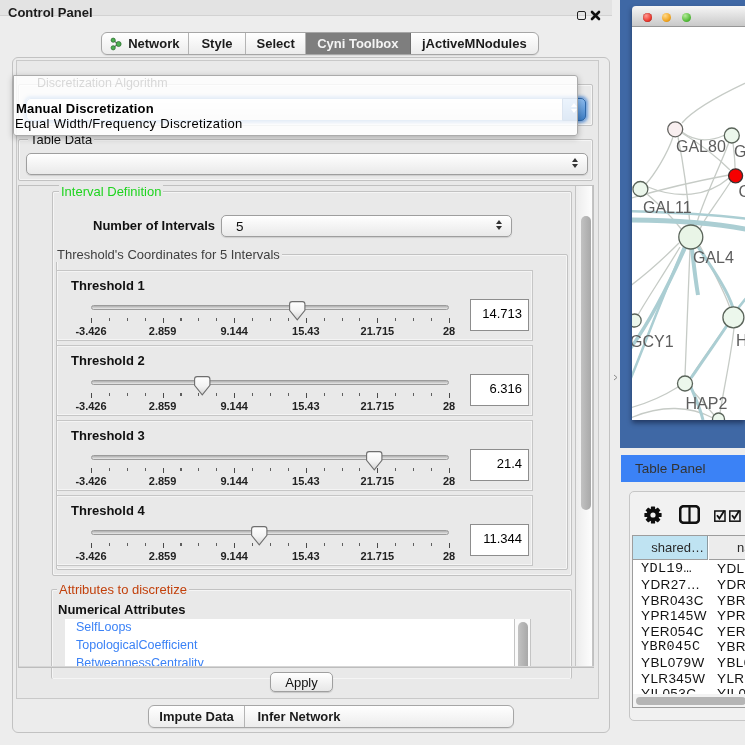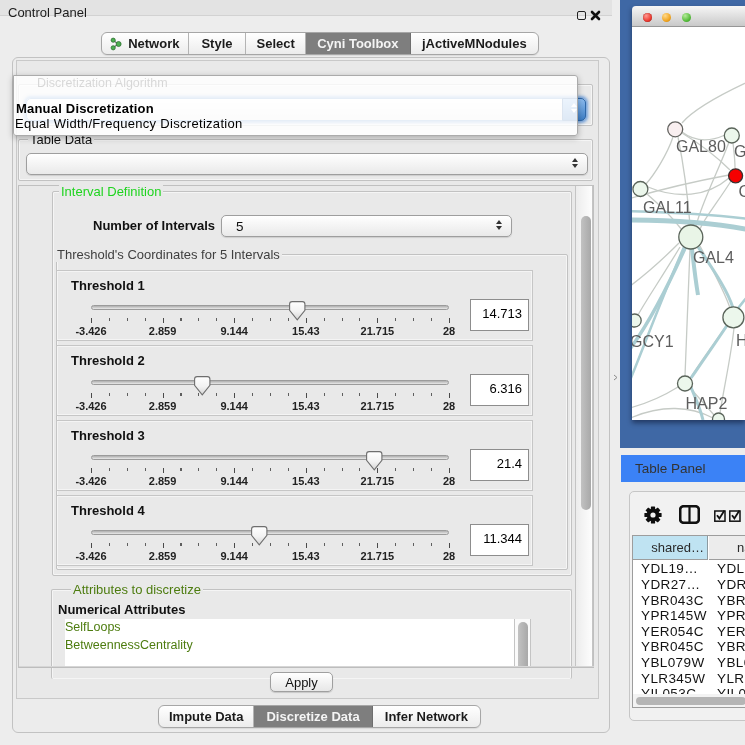--- a/index.html
+++ b/index.html
@@ -1,21 +1,21 @@
 <!DOCTYPE html>
 <html><head>
 <meta charset="utf-8">
 <style>
 * { margin:0; padding:0; box-sizing:border-box; }
 html,body { width:745px; height:745px; overflow:hidden; background:#ededed;
   font-family:"Liberation Sans", sans-serif; }
 .abs { position:absolute; }
 
 #cpbar { left:0; top:0; width:612px; height:16px; background:#e3e3e3;
-  border-bottom:1px solid #d2d2d2; }
+  border-bottom:1px solid #d2d2d2;font-weight:bold; }
 #cpbar .t { position:absolute; left:8px; top:0; line-height:26px; font-size:13px; color:#1c1c1c; }
 
 .tabbar { height:23px; border:1px solid #a6a6a6; border-radius:6px;
   background:linear-gradient(#ffffff,#ececec); display:flex; overflow:hidden;
   box-shadow:0 1px 1px rgba(0,0,0,0.08); }
 .tabbar .tab { height:100%; font-size:13px; font-weight:bold; color:#1b1b1b;
   display:flex; align-items:center; justify-content:center;
   border-right:1px solid #b4b4b4; }
 .tabbar .tab:last-child { border-right:none; }
 .tabbar .sel { background:#7e7e7e; color:#f4f4f4; border-right-color:#6e6e6e; }
@@ -47,21 +47,21 @@
 .minor { position:absolute; left:34px; top:46.5px; width:359px; height:3.5px;
   background:repeating-linear-gradient(90deg,#5e5e5e 0 1px,transparent 1px 17.9px); }
 .major { position:absolute; top:46.5px; width:1px; height:5.5px; background:#4a4a4a; }
 .tl { position:absolute; top:53.5px; font-size:11px; font-weight:bold; color:#222; transform:translateX(-50%); }
 .thumb { position:absolute; top:30px; }
 .valbox { position:absolute; left:413px; top:28px; width:59px; height:32px; background:#fff;
   border:1px solid #8d8d8d; font-size:13px; color:#000; text-align:right;
   line-height:28px; padding-right:6px; }
 
 #numlist { left:65px; top:619px; width:449px; height:48px; background:#fff; overflow:hidden; }
-#numlist div { font-size:12.5px; color:#4d7c0f; height:17.8px; line-height:17.8px; padding-left:0; }
+#numlist div { font-size:12.5px; color:#3b82f6; height:17.8px; line-height:17.8px; padding-left:11px; }
 
 .sbtrack { position:absolute; background:linear-gradient(90deg,#ececec,#fdfdfd);
   border-left:1px solid #c4c4c4; border-right:1px solid #c4c4c4; }
 .sbthumb { position:absolute; background:linear-gradient(90deg,#c2c2c2,#a8a8a8); border-radius:5px; }
 
 #popup { left:13px; top:75px; width:565px; height:61px; background:rgba(255,255,255,0.83);
   border:1px solid #ababab; border-radius:0 3px 3px 3px;
   box-shadow:0 2px 6px rgba(0,0,0,0.28); z-index:30; }
 
 #desktop { left:620px; top:0; width:125px; height:448px; background:#3f68a5; }
@@ -257,37 +257,37 @@
             <stop offset="0.55" stop-color="#f2f2f2"></stop>
             <stop offset="1" stop-color="#d5d5d5"></stop>
           </linearGradient>
         </defs>
   </svg>
   <div class="valbox">11.344</div>
     </div>
   </div>
 
 <div class="group" style="left:51px;top:589px;width:521px;height:90px;border-bottom:none;"></div>
-<div class="gtitle" style="left:71px;top:583px;color:#4d7c0f;">Attributes to discretize</div>
+<div class="gtitle" style="left:57px;top:583px;color:#c2410c;">Attributes to discretize</div>
 <div class="abs" style="left:58px;top:602px;font-size:13px;font-weight:bold;color:#111;">Numerical Attributes</div>
 <div class="abs" id="numlist">
   <div>SelfLoops</div>
+  <div>TopologicalCoefficient</div>
   <div>BetweennessCentrality</div>
 </div>
 <div class="sbtrack" style="left:514px;top:619px;width:17px;height:48px;background:#fafafa;"></div>
 <div class="sbthumb" style="left:518px;top:622px;width:10px;height:46px;border-radius:5px 5px 0 0;"></div>
 <div class="abs" style="left:19px;top:666px;width:575px;height:2px;background:#d6d6d6;border-bottom:1px solid #bdbdbd;"></div>
 
 <div class="abs" style="left:270px;top:672px;width:63px;height:20px;border:1px solid #9f9f9f;border-radius:5px;
   background:linear-gradient(#ffffff,#e7e7e7);font-size:13px;color:#111;text-align:center;line-height:19px;
   box-shadow:0 1px 1px rgba(0,0,0,0.15);">Apply</div>
 
-<div class="abs tabbar" style="left:158px;top:705px;width:323px;">
+<div class="abs tabbar" style="left:148px;top:705px;width:366px;">
   <div class="tab" style="width:96px;">Impute Data</div>
-  <div class="tab sel" style="width:119px;">Discretize Data</div>
   <div class="tab" style="width:108px;">Infer Network</div>
 </div>
 
 <div class="abs" id="popup">
   <div style="position:absolute;left:2px;top:25px;font-size:13px;font-weight:bold;letter-spacing:0.2px;color:#000;">Manual Discretization</div>
   <div style="position:absolute;left:1px;top:40px;font-size:13px;letter-spacing:0.3px;color:#000;">Equal Width/Frequency Discretization</div>
 </div>
 
 <div class="abs" id="desktop">
   <div id="netwin">
@@ -397,41 +397,41 @@
   <path d="M3 6.2 l2.4 3.2 L10.4 1.6" stroke="#111" stroke-width="1.8" fill="none"></path>
   <rect x="15.8" y="2.0" width="10.2" height="10.2" fill="none" stroke="#111" stroke-width="1.5"></rect>
   <path d="M18 6.2 l2.4 3.2 L25.4 1.6" stroke="#111" stroke-width="1.8" fill="none"></path>
 </svg>
 
 <div class="abs" id="ttable">
   <div class="hrow" style="left:0;width:75px;background:#bfe3f2;border-right:1px solid #8c9aa0;border-bottom:1px solid #9d9d9d;justify-content:flex-end;padding-right:3px;">shared…</div>
   <div class="hrow" style="left:76px;width:37px;background:#ececec;border-bottom:1px solid #9d9d9d;padding-left:28px;">na</div>
   <div id="rows">
       <div class="trow" style="top:25.3px">
-        <span style="position:absolute;left:8px;">YDL19…</span>
+        <span style="position:absolute;left:8px;font-family:Liberation Mono, monospace;">YDL19…</span>
         <span style="position:absolute;left:84px;">YDL1</span>
       </div>
       <div class="trow" style="top:40.9px">
         <span style="position:absolute;left:8px;">YDR27…</span>
         <span style="position:absolute;left:84px;">YDR2</span>
       </div>
       <div class="trow" style="top:56.5px">
         <span style="position:absolute;left:8px;">YBR043C</span>
         <span style="position:absolute;left:84px;">YBR0</span>
       </div>
       <div class="trow" style="top:72.1px">
         <span style="position:absolute;left:8px;">YPR145W</span>
         <span style="position:absolute;left:84px;">YPR1</span>
       </div>
       <div class="trow" style="top:87.7px">
         <span style="position:absolute;left:8px;">YER054C</span>
         <span style="position:absolute;left:84px;">YER0</span>
       </div>
       <div class="trow" style="top:103.3px">
-        <span style="position:absolute;left:8px;">YBR045C</span>
+        <span style="position:absolute;left:8px;font-family:Liberation Mono, monospace;">YBR045C</span>
         <span style="position:absolute;left:84px;">YBR0</span>
       </div>
       <div class="trow" style="top:118.89999999999999px">
         <span style="position:absolute;left:8px;">YBL079W</span>
         <span style="position:absolute;left:84px;">YBL0</span>
       </div>
       <div class="trow" style="top:134.5px">
         <span style="position:absolute;left:8px;">YLR345W</span>
         <span style="position:absolute;left:84px;">YLR3</span>
       </div>

